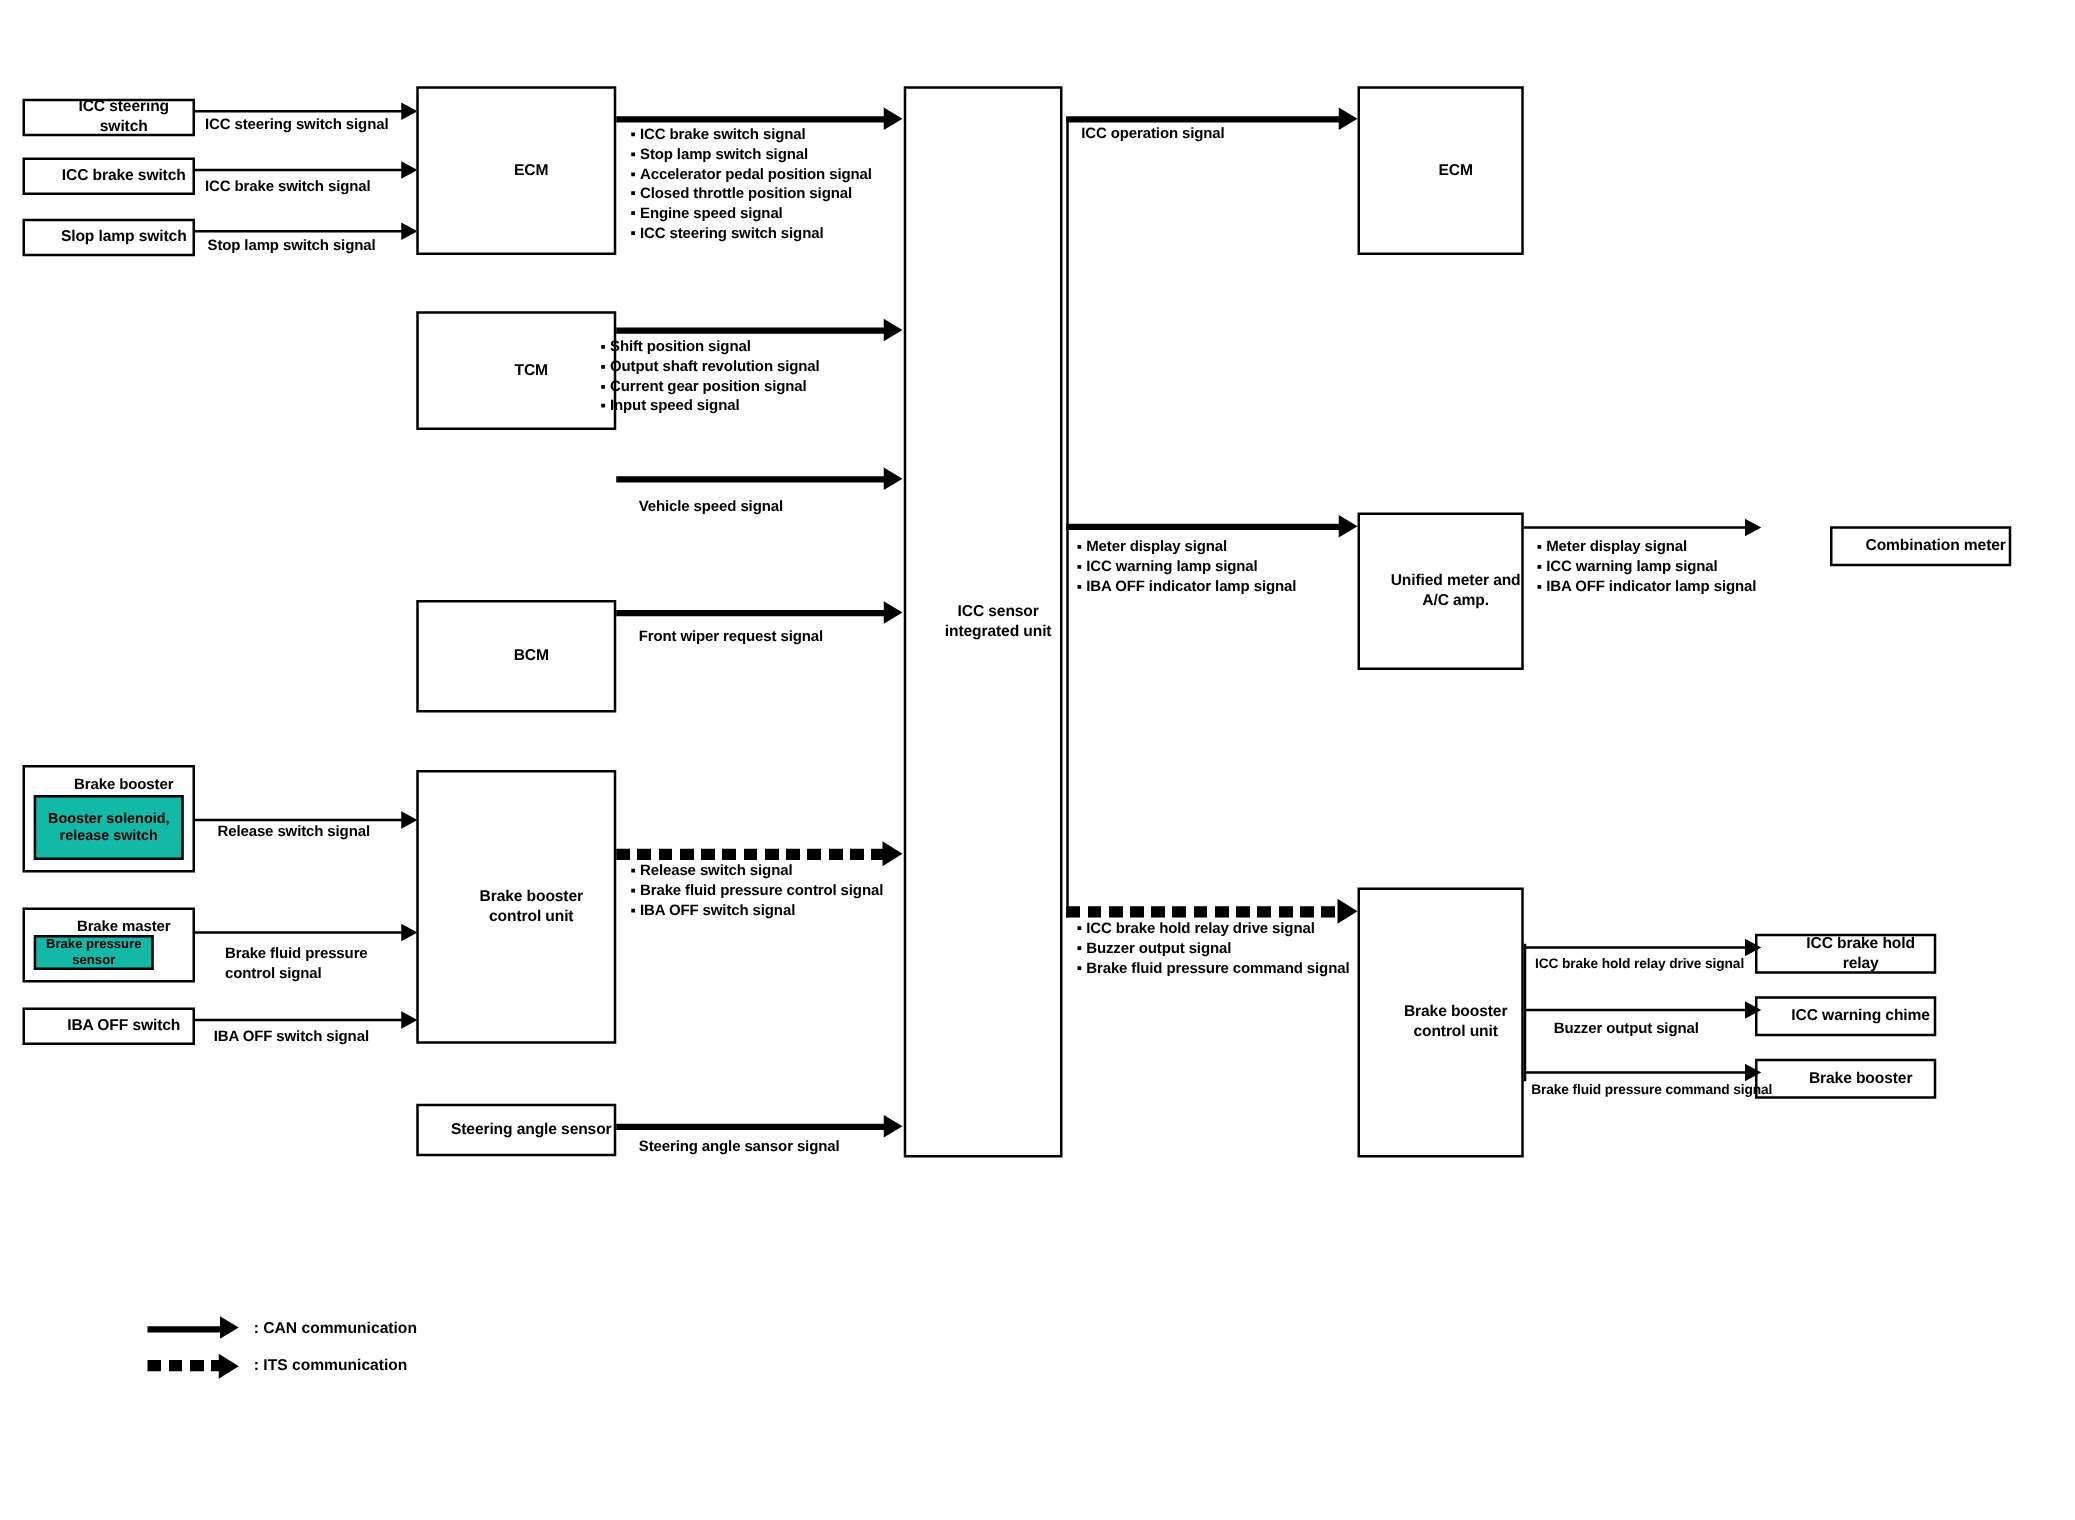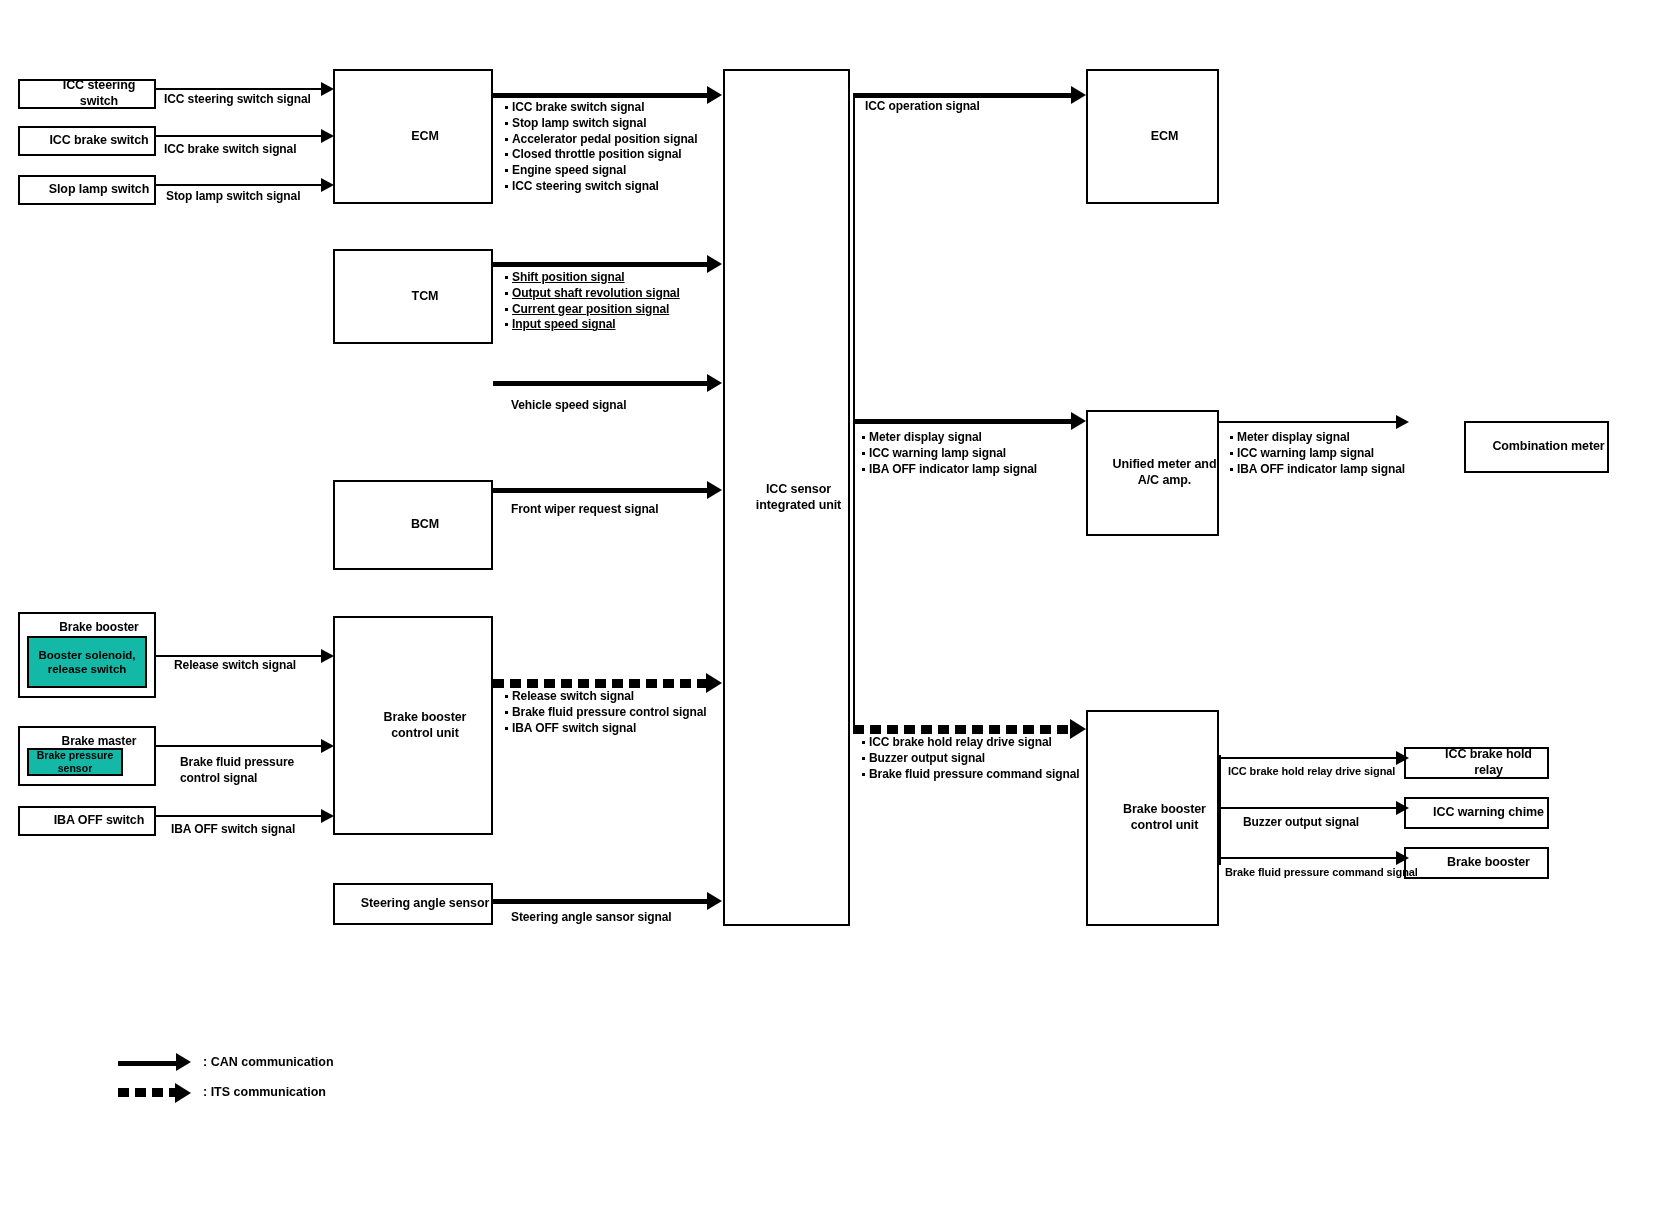--- a/index.html
+++ b/index.html
@@ -196,21 +196,21 @@
       <li>Closed throttle position signal</li>
       <li>Engine speed signal</li>
       <li>ICC steering switch signal</li>
     </ul>
   </div>
 
   <div class="arrow thick" style="left:493px; top:263px; width:232px;">
     <div class="shaft" style="width:218px;"></div>
     <div class="head" style="left:214px;"></div>
   </div>
-  <div class="lbl" style="left:505px; top:270px;text-decoration:underline;">
+  <div class="lbl" style="left:481px; top:270px;">
     <ul>
       <li>Shift position signal</li>
       <li>Output shaft revolution signal</li>
       <li>Current gear position signal</li>
       <li>Input speed signal</li>
     </ul>
   </div>
 
   <div class="arrow thick" style="left:493px; top:382px; width:232px;">
     <div class="shaft" style="width:218px;"></div>
@@ -268,21 +268,21 @@
     <div class="shaft" style="width:168px;"></div>
     <div class="head" style="left:165px;"></div>
   </div>
   <div class="lbl" style="left:171px; top:822px;">IBA OFF switch signal</div>
 
   <div class="box" style="left:1086px; top:69px; width:133px; height:135px;">ECM</div>
 
   <div class="box" style="left:1086px; top:410px; width:133px; height:126px; white-space:pre-line;">Unified meter and
 A/C amp.</div>
 
-  <div class="box" style="left:1464px; top:421px; width:145px; height:52px;">Combination meter</div>
+  <div class="box" style="left:1464px; top:421px; width:145px; height:32px;">Combination meter</div>
 
   <div class="box" style="left:1086px; top:710px; width:133px; height:216px; white-space:pre-line;">Brake booster
 control unit</div>
 
   <div class="box" style="left:1404px; top:747px; width:145px; height:32px;text-align:center;">ICC brake hold relay</div>
 
   <div class="box" style="left:1404px; top:797px; width:145px; height:32px;">ICC warning chime</div>
 
   <div class="box" style="left:1404px; top:847px; width:145px; height:32px;">Brake booster</div>
 

